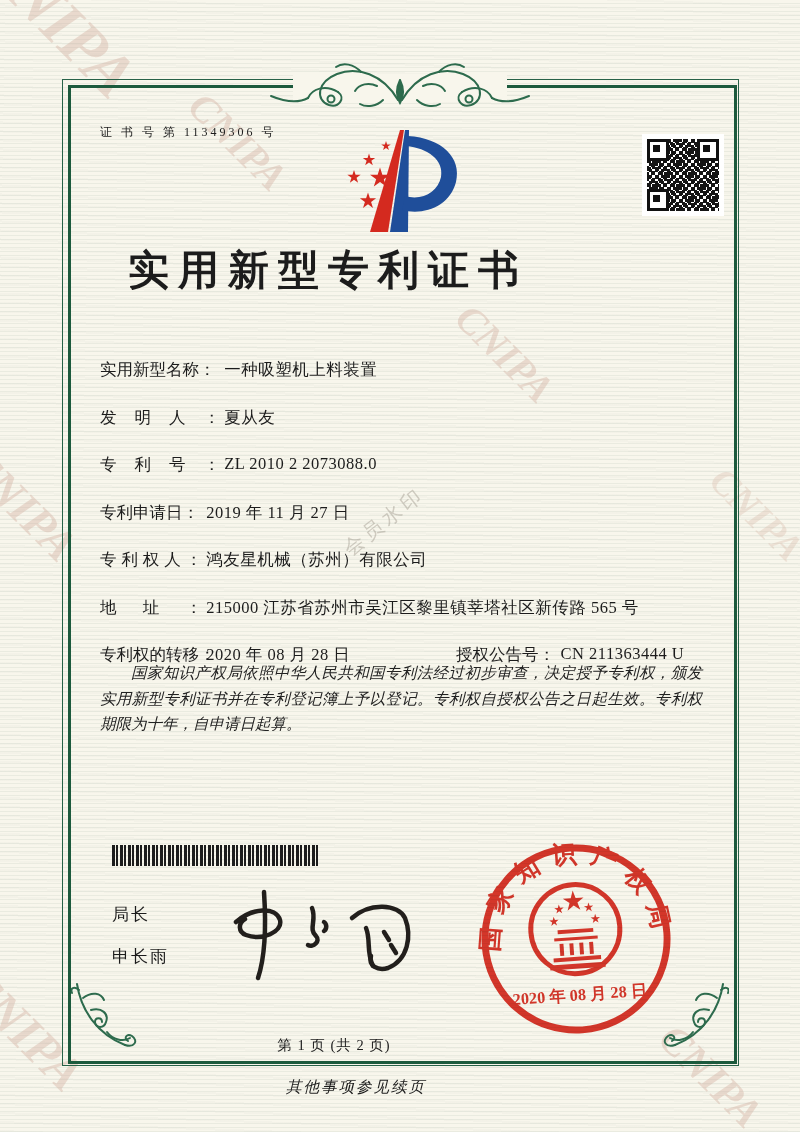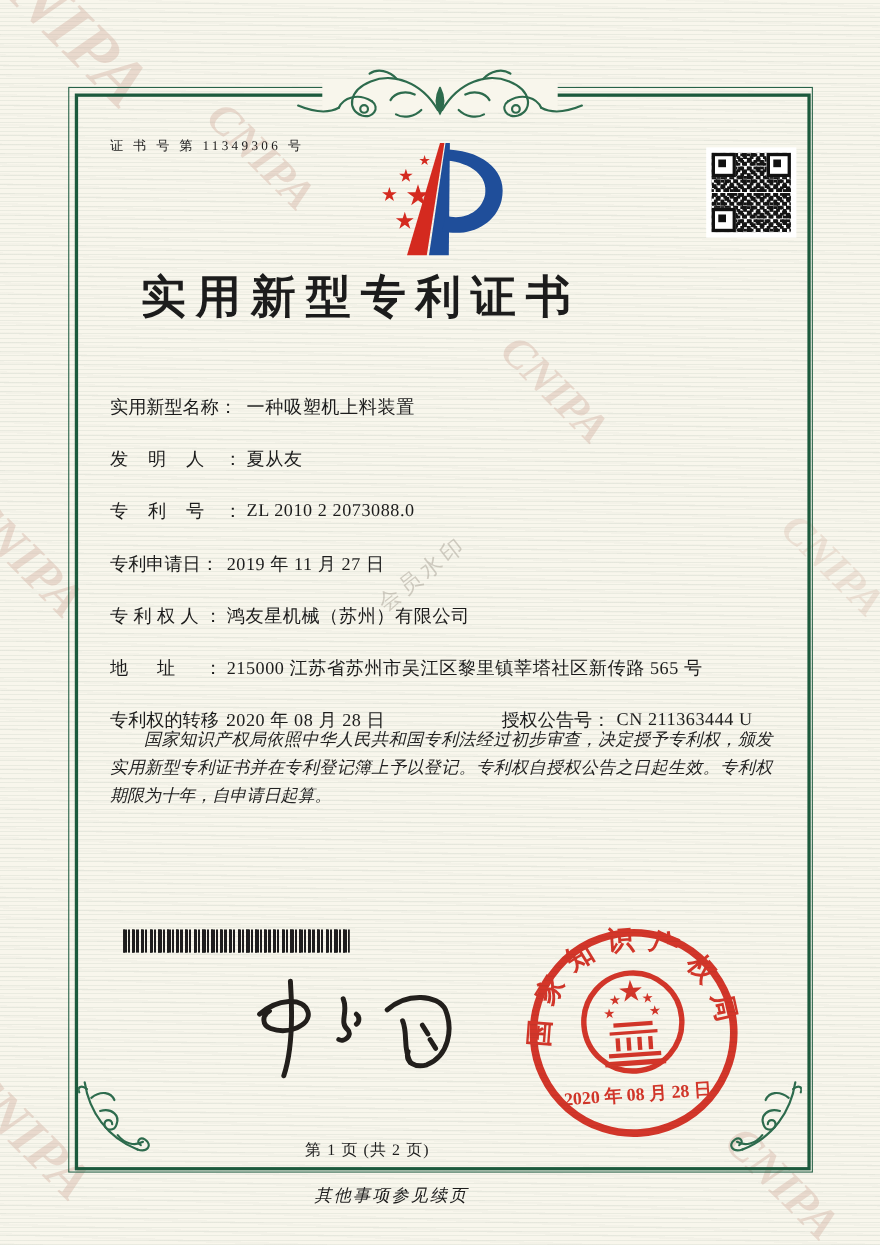--- a/index.html
+++ b/index.html
@@ -210,20 +210,24 @@
       <span class="fvalue">CN 211363444 U</span>
     </div>
   </div>
 
   <div class="body-text">
     <p>国家知识产权局依照中华人民共和国专利法经过初步审查，决定授予专利权，颁发实用新型专利证书并在专利登记簿上予以登记。专利权自授权公告之日起生效。专利权期限为十年，自申请日起算。</p>
   </div>
 
   <div class="barcode"></div>
 
+  <div class="bureau">
+    <div>局长</div>
+    <div>申长雨</div>
+  </div>
 
   <svg class="signature" viewBox="0 0 215 102">
     <g fill="none" stroke="#221f1c" stroke-width="4.5" stroke-linecap="round">
       <path d="M18,40 C34,26 58,24 62,38 C65,50 44,59 28,53 C20,50 20,41 27,37"></path>
       <path d="M46,10 C48,40 48,72 40,96"></path>
       <path d="M94,26 C99,38 90,47 98,54 C103,59 95,66 90,63"></path>
       <path d="M106,40 C109,42 109,47 106,49"></path>
       <path d="M134,36 C152,20 180,22 187,36 C194,54 190,78 170,86 C160,89 150,84 153,74"></path>
       <path d="M148,46 C153,58 148,70 155,84"></path>
       <path d="M166,50 l5,8"></path>

